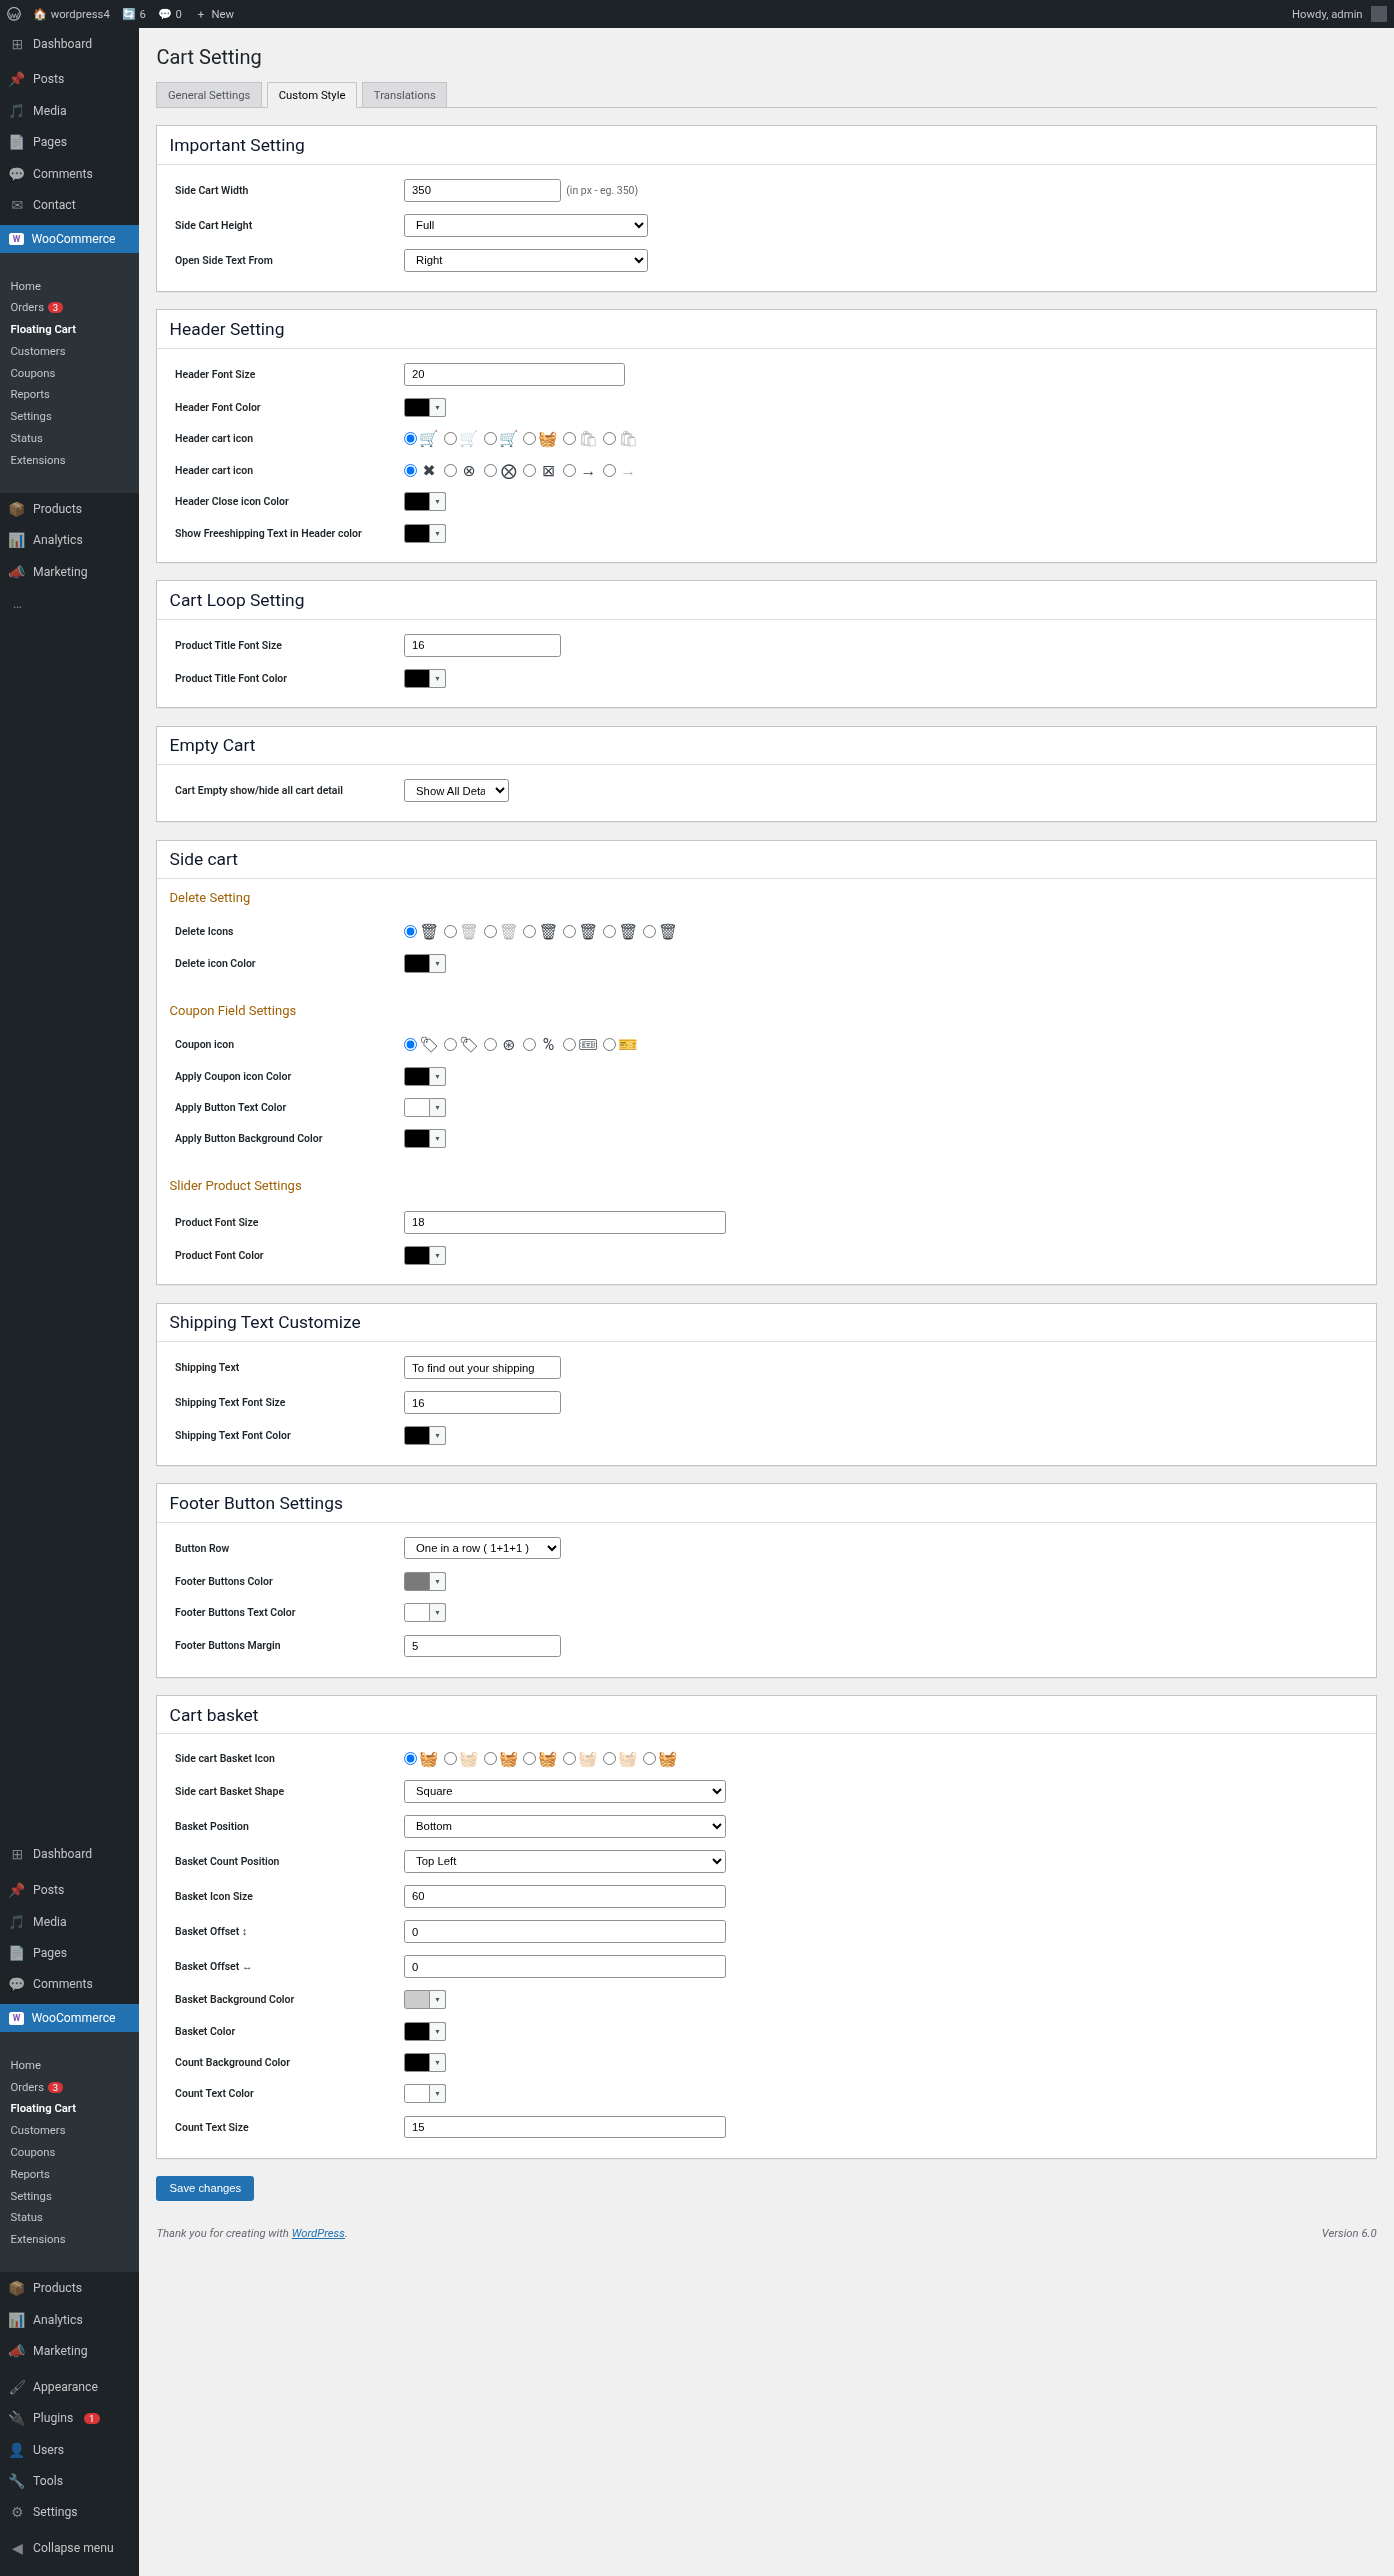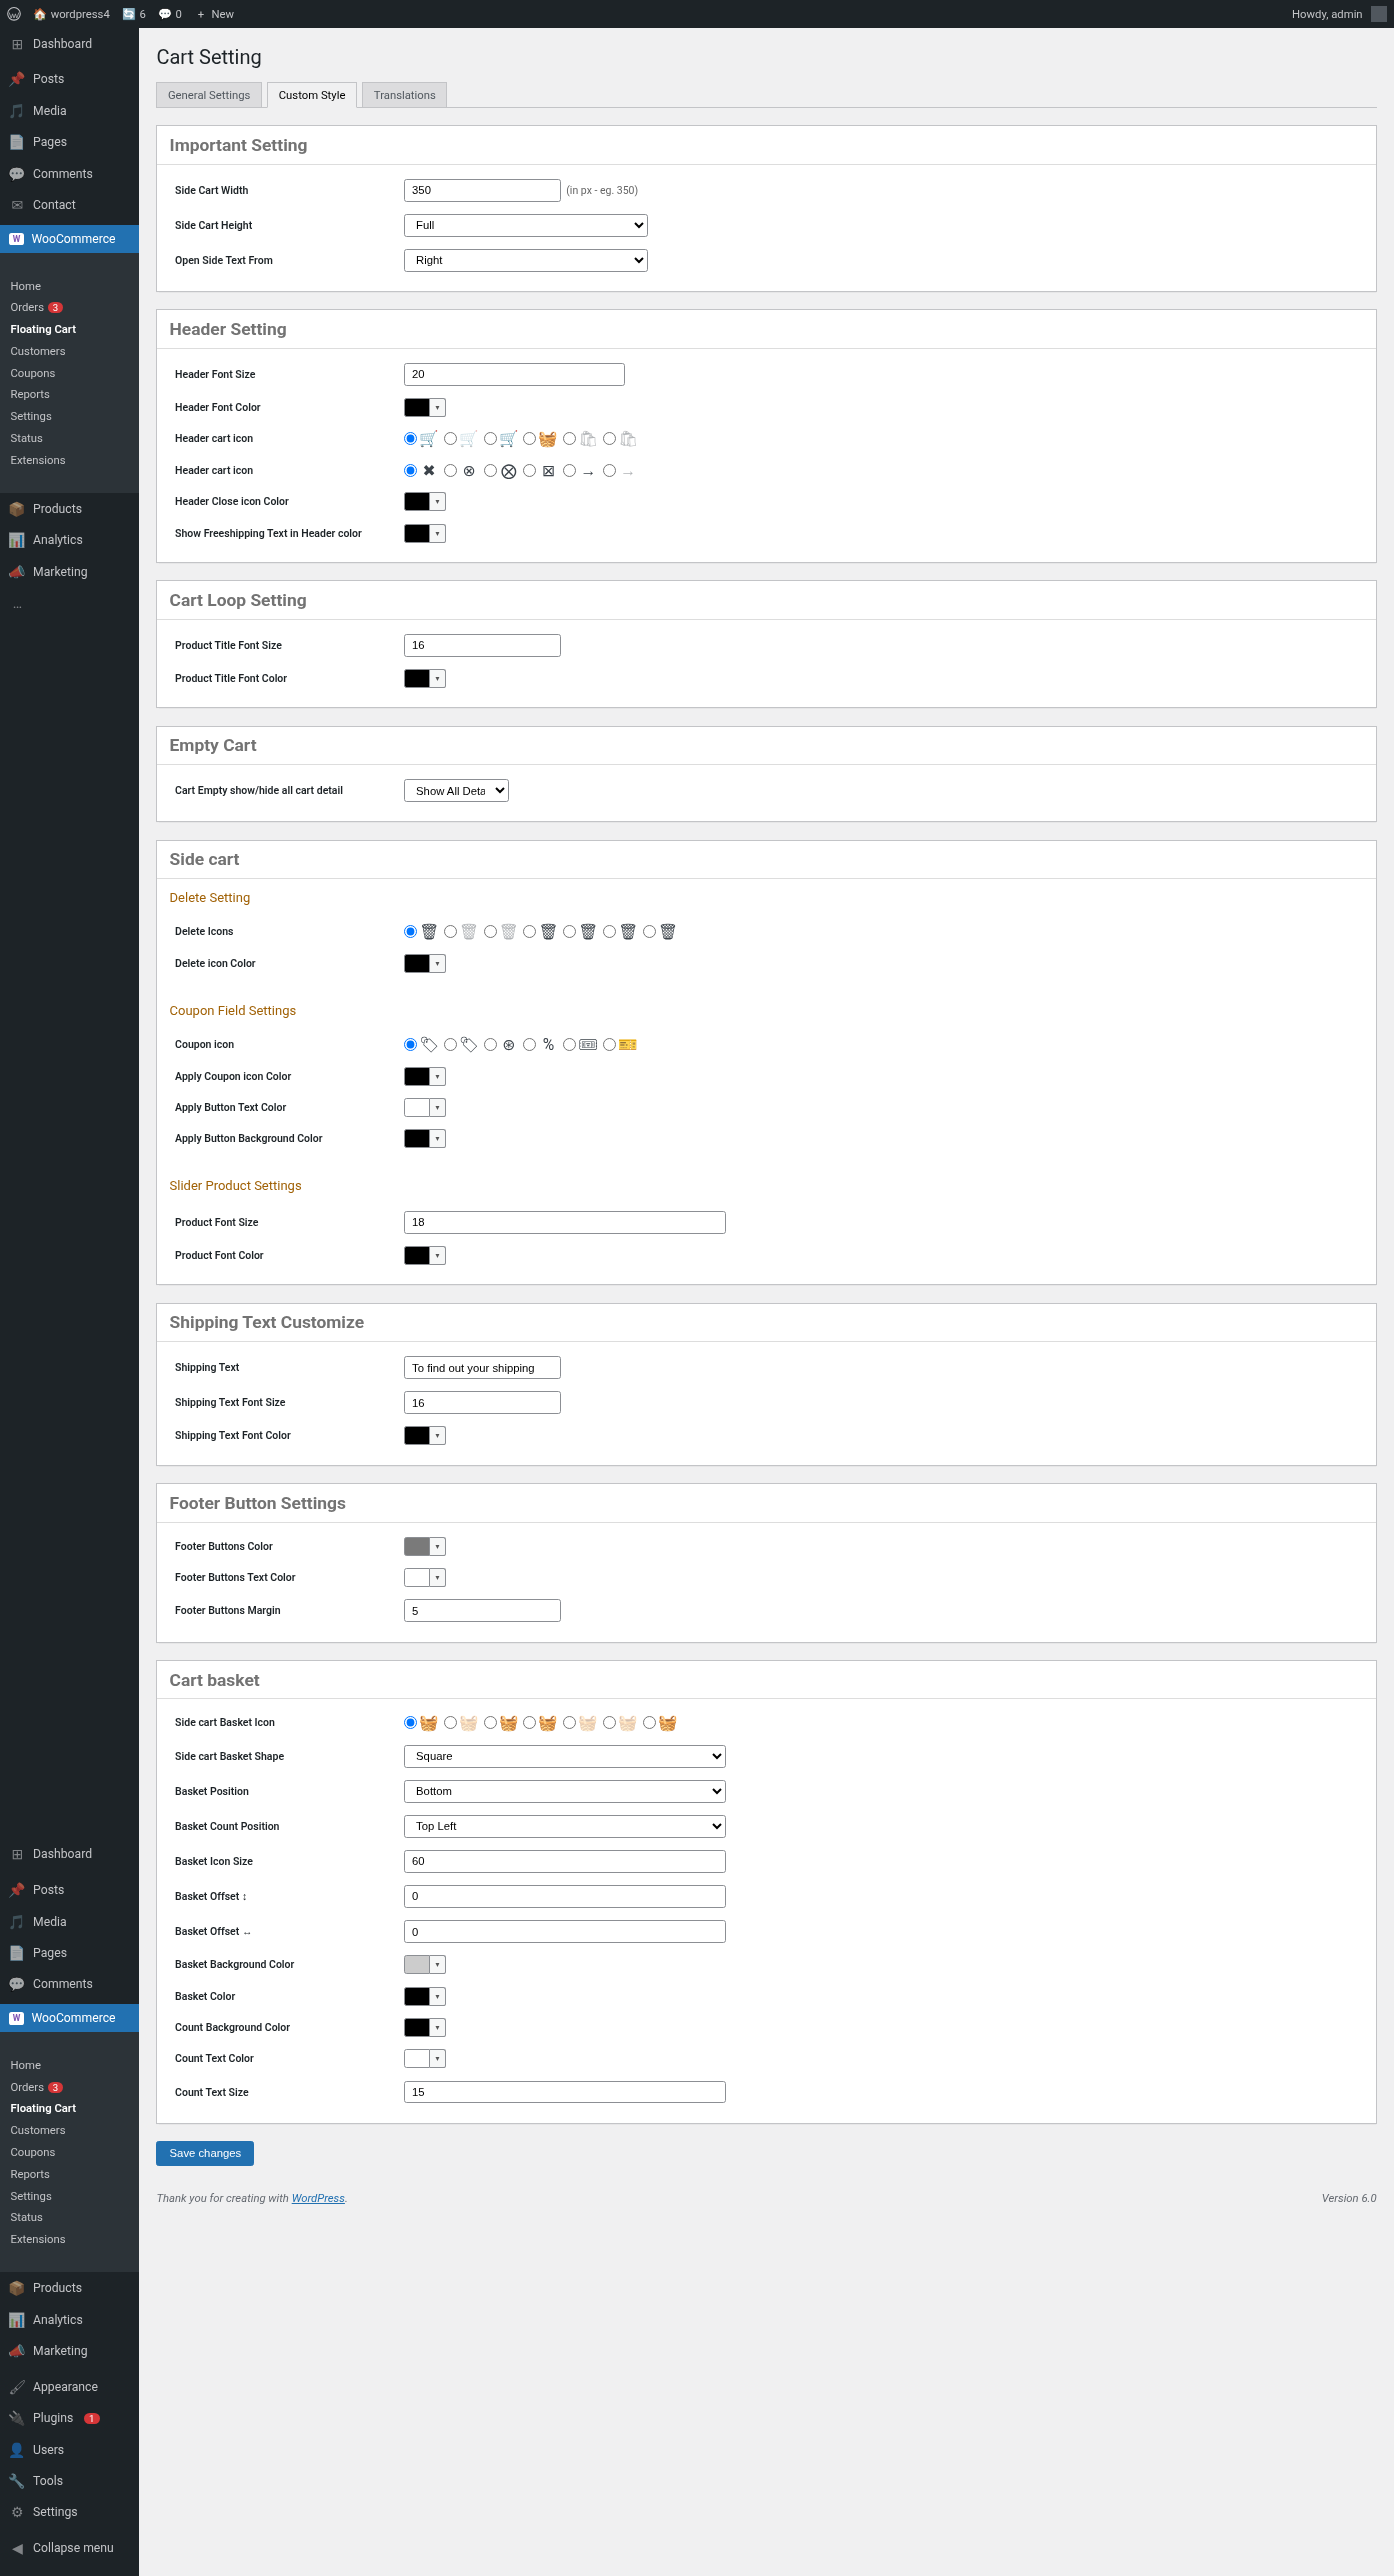--- a/index.html
+++ b/index.html
@@ -20,21 +20,21 @@
 #adminmenu .sub .si{padding:4.4px 10.5px;font-size:11.3px;color:#c3c4c7;cursor:pointer}
 #adminmenu .sub .si.cur{color:#fff;font-weight:600}
 #adminmenu .sub .si .badge{background:#d63638;color:#fff;border-radius:7.8px;padding:0 5.2px;font-size:9.6px;margin-left:3.5px}
 #adminmenu .mi .badge{background:#d63638;color:#fff;border-radius:7.8px;padding:0 5.2px;font-size:9.6px;margin-left:3.5px}
 #content{flex:1;padding:8.7px 17.4px 35px}
 h1{font-size:20px;font-weight:400;margin:8.7px 0 13px;color:#1d2327}
 .nav-tab-wrapper{border-bottom:0.9px solid #c3c4c7;margin-bottom:0}
 .nav-tab{display:inline-block;padding:5.2px 10.5px;background:#dcdcde;border:0.9px solid #c3c4c7;border-bottom:none;margin-right:2.6px;margin-bottom:-0.9px;font-size:11.3px;cursor:pointer;color:#50575e}
 .nav-tab.active{background:#f0f0f1;border-bottom:0.9px solid #f0f0f1;color:#000}
 .postbox{background:#fff;border:0.9px solid #c3c4c7;margin-top:17.4px;box-shadow:0 0.9px 0.9px rgba(0,0,0,.04)}
-.postbox h2{font-size:17.4px;font-weight:700;padding:8.7px 12.2px;border-bottom:0.9px solid #ddd;color:#737373}
+.postbox h2{font-size:17.4px;font-weight:400;padding:8.7px 12.2px;border-bottom:0.9px solid #ddd;color:#0f172a}
 .postbox h3{font-size:13px;font-weight:400;padding:10.5px 12.2px 3.5px;color:#a16207}
 .ft{width:100%;padding:7px 12.2px 12.2px}
 .ft tr td{padding:5.2px 3.5px;vertical-align:middle}
 .ft tr td:first-child{width:227px;font-size:10.5px;font-weight:600;color:#1d2327}
 input[type=text],select{border:0.9px solid #8c8f94;border-radius:2.6px;padding:2.6px 7px;font-size:11.3px;min-height:22.7px;background:#fff}
 .w180{width:157px}.w310{width:221px}.w370{width:322px}.w280{width:244px}.w120{width:105px}
 .desc{color:#666;font-size:10.5px;margin-left:5.2px}
 .radios{display:flex;align-items:center;gap:5.2px;flex-wrap:wrap}
 .radios label{display:flex;align-items:center;gap:2.6px}
 .radios input[type=radio]{margin:0}
@@ -548,20 +548,24 @@
             </tr>
  </tbody>
         </table>
 </div>
 
 
 <div class="postbox">
  <h2>Footer Button Settings</h2>
  <table class="ft">
   <tbody>
+            <tr>
+              <td>Button Row</td>
+   <td><select class="w180"><option>One in a row ( 1+1+1 )</option></select></td>
+            </tr>
   <tr>
               <td>Footer Buttons Color</td>
    <td>
                 <div class="colorbtn">
                   <div class="swatch" style="background:#7a7a7a"></div>
                   <div class="cbtn">▾</div>
                 </div>
               </td>
             </tr>
   <tr>

